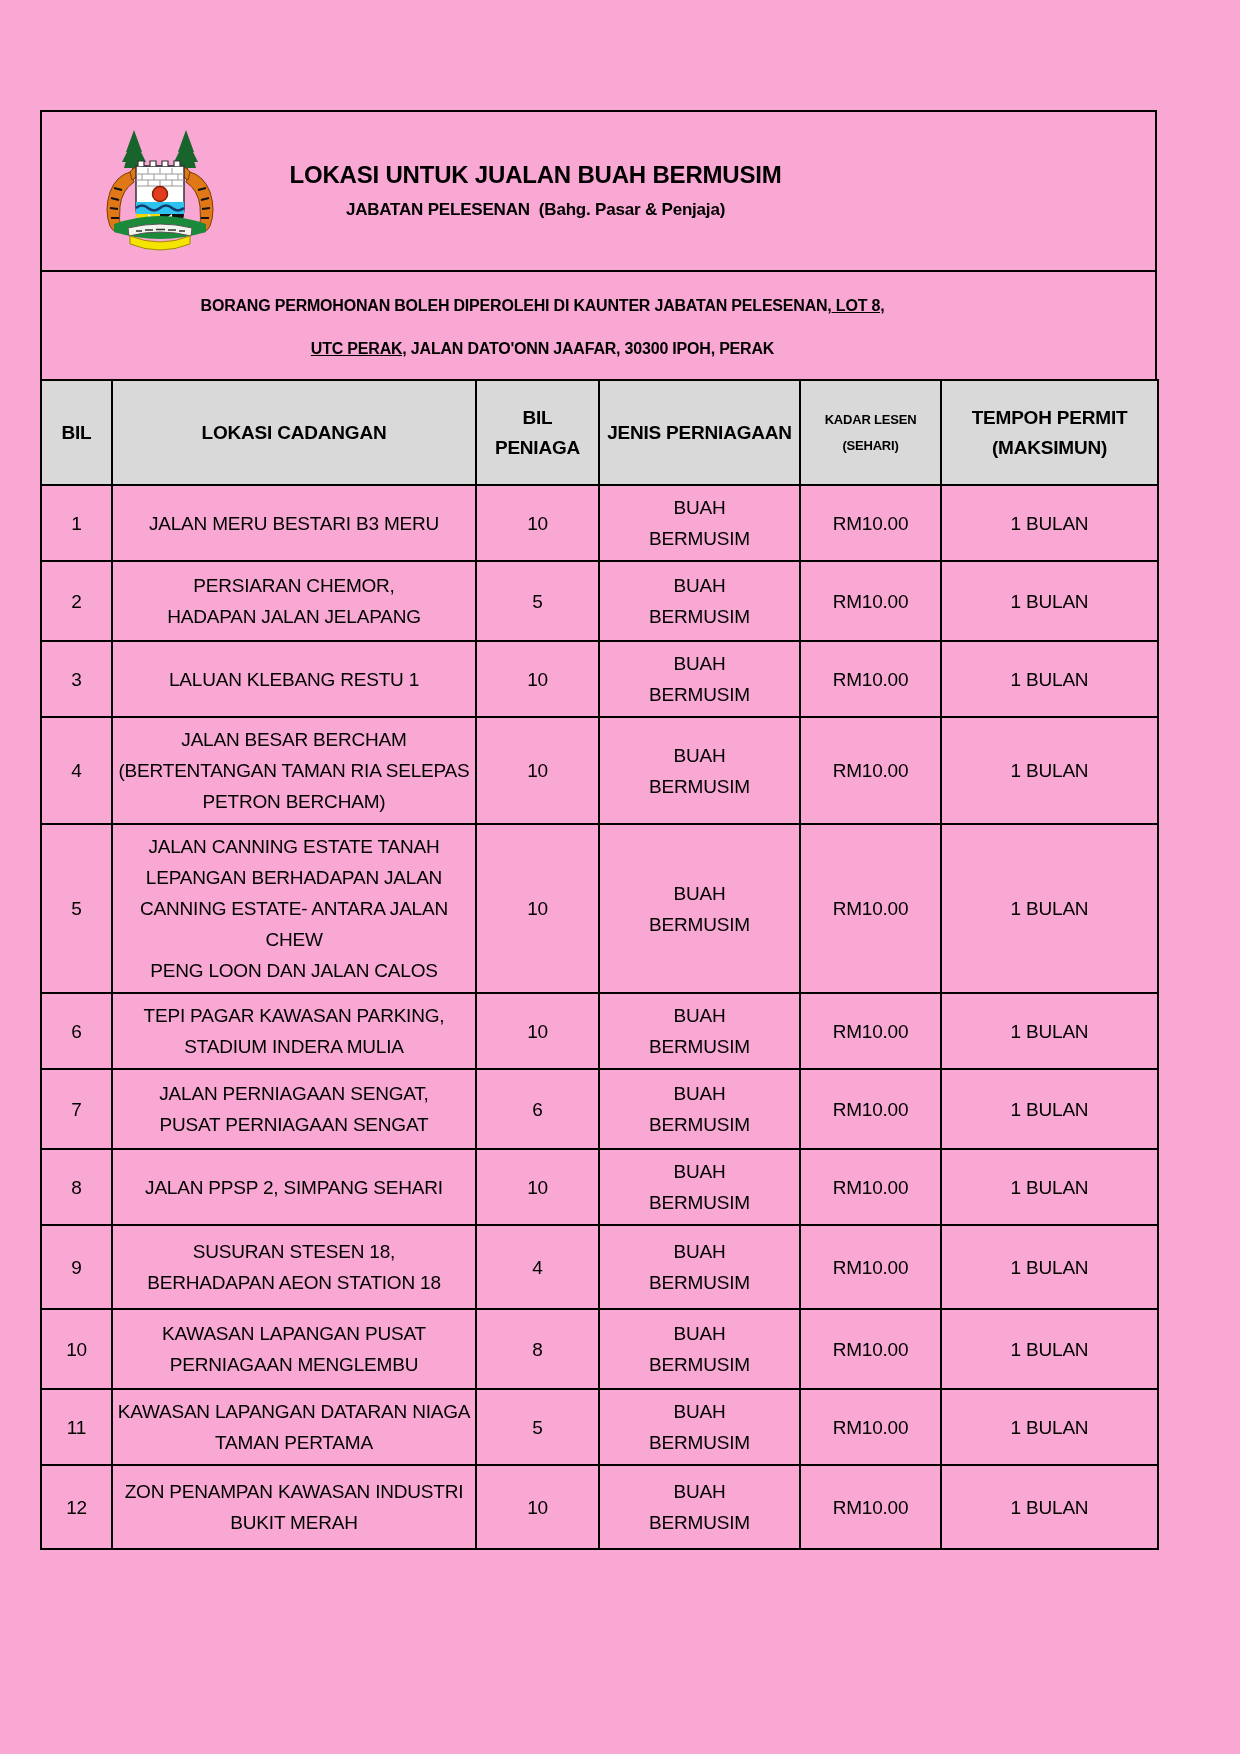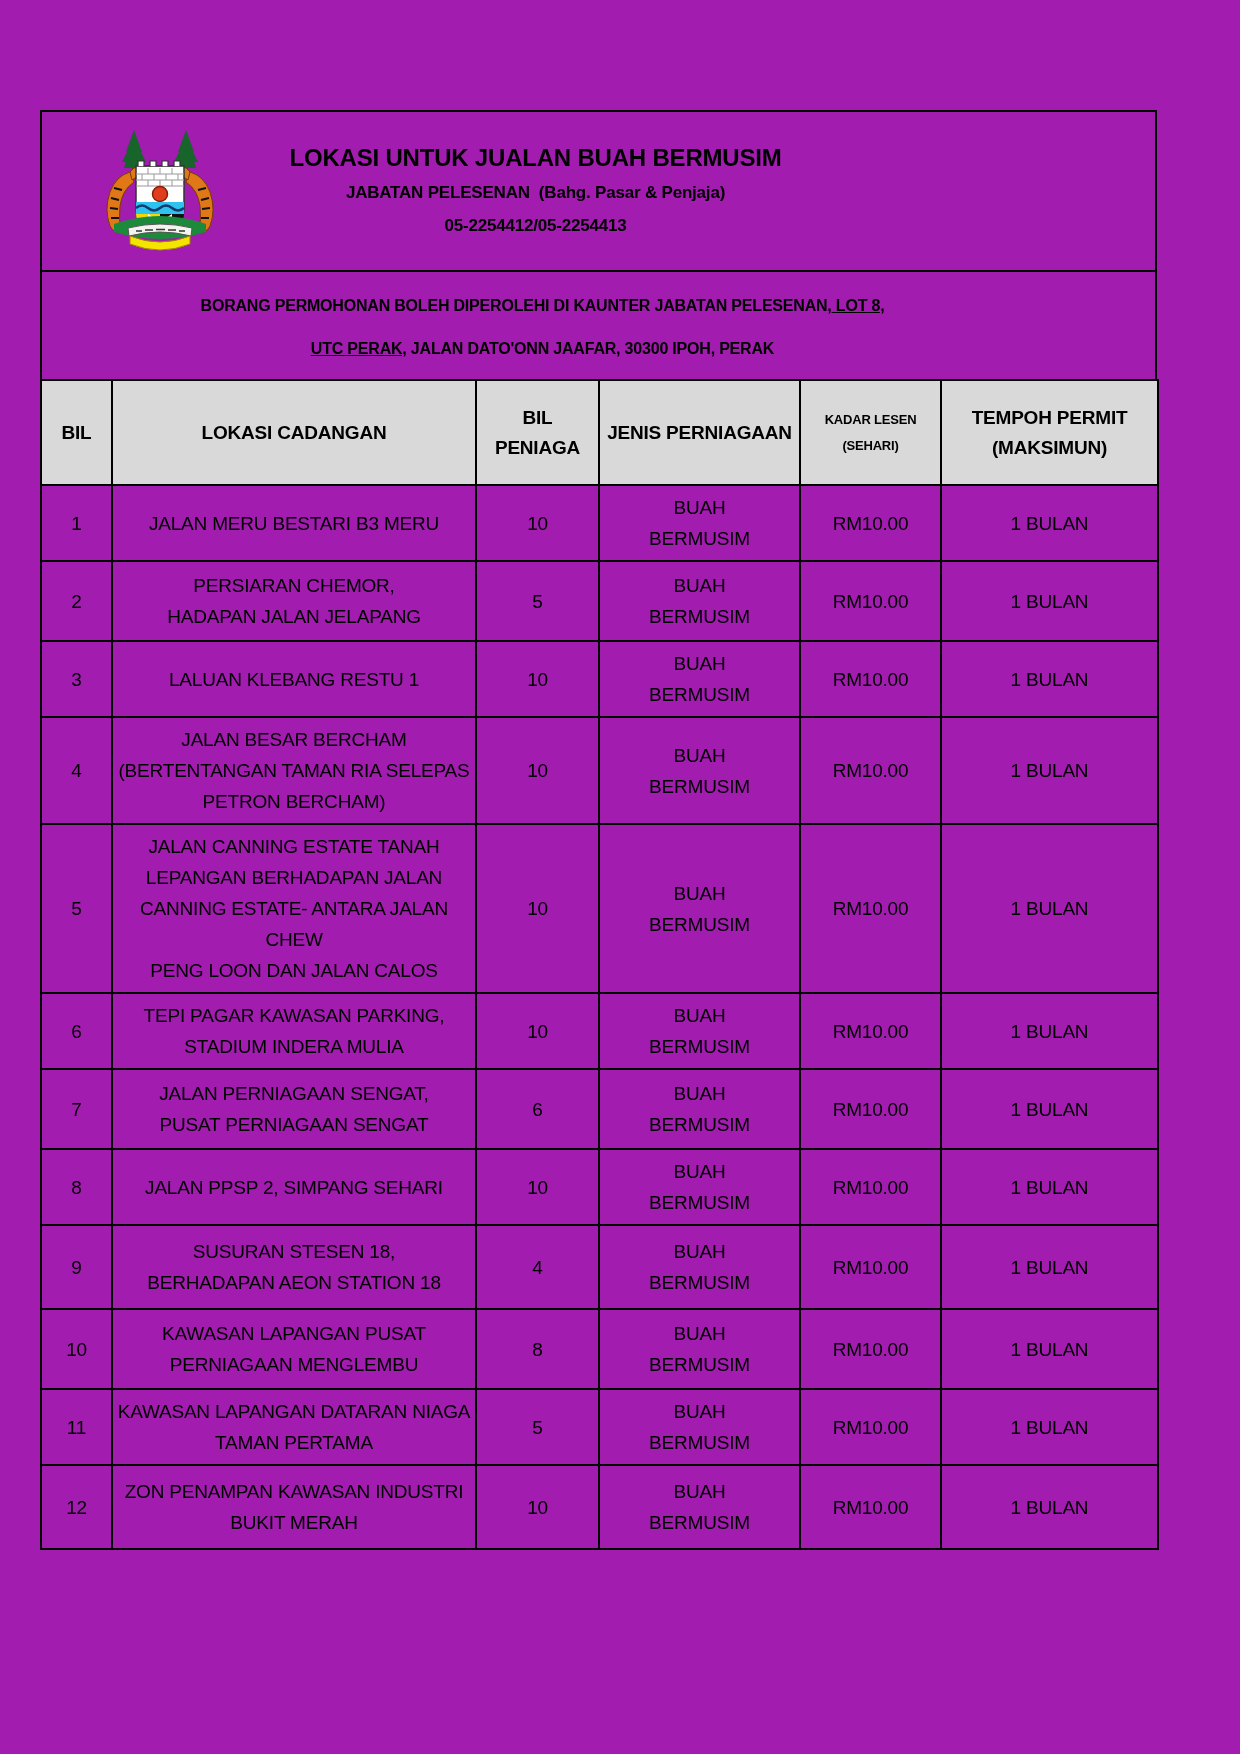--- a/index.html
+++ b/index.html
@@ -6,21 +6,21 @@
     margin: 0;
     padding: 0;
     background: #ffffff;
     font-family: "Liberation Sans", "DejaVu Sans", sans-serif;
     color: #000;
   }
   .page {
     position: relative;
     width: 1240px;
     height: 1754px;
-    background: #a21caf;
+    background: #f9a8d4;
     overflow: hidden;
     text-decoration: underline;
   }
   .doc {
     position: absolute;
     left: 40px;
     top: 110px;
     width: 1117px;
     box-sizing: border-box;
   }
@@ -155,21 +155,20 @@
         <g>
           <path d="M34 100 Q66 92 98 100 L97 108 Q66 100 35 108 Z" fill="#f4f4ee" stroke="#555" stroke-width="1"></path>
           <path d="M42 103 h6 M51 102 h8 M62 101.5 h9 M74 102 h8 M85 103 h6" stroke="#333" stroke-width="1.4" fill="none"></path>
         </g>
 
         <path d="M36 108 Q66 120 96 108 L96 116 Q66 128 36 116 Z" fill="#f5e400" stroke="#a08800" stroke-width="1"></path>
       </svg>
       <div class="header-text">
         <div class="header-title">LOKASI UNTUK JUALAN BUAH BERMUSIM</div>
         <div class="header-subtitle">JABATAN PELESENAN  (Bahg. Pasar &amp; Penjaja)</div>
-        <div class="header-phone">05-2254412/05-2254413</div>
       </div>
     </div>
 
     <div class="notice-section">
         <div class="notice-line"><span>BORANG PERMOHONAN BOLEH DIPEROLEHI DI KAUNTER JABATAN PELESENAN,</span><span class="u"> LOT 8,</span></div>
         <div class="notice-line"><span class="u">UTC PERAK,</span><span> JALAN DATO'ONN JAAFAR, 30300 IPOH, PERAK</span></div>
       </div>
 
     <table class="main">
       <colgroup>

